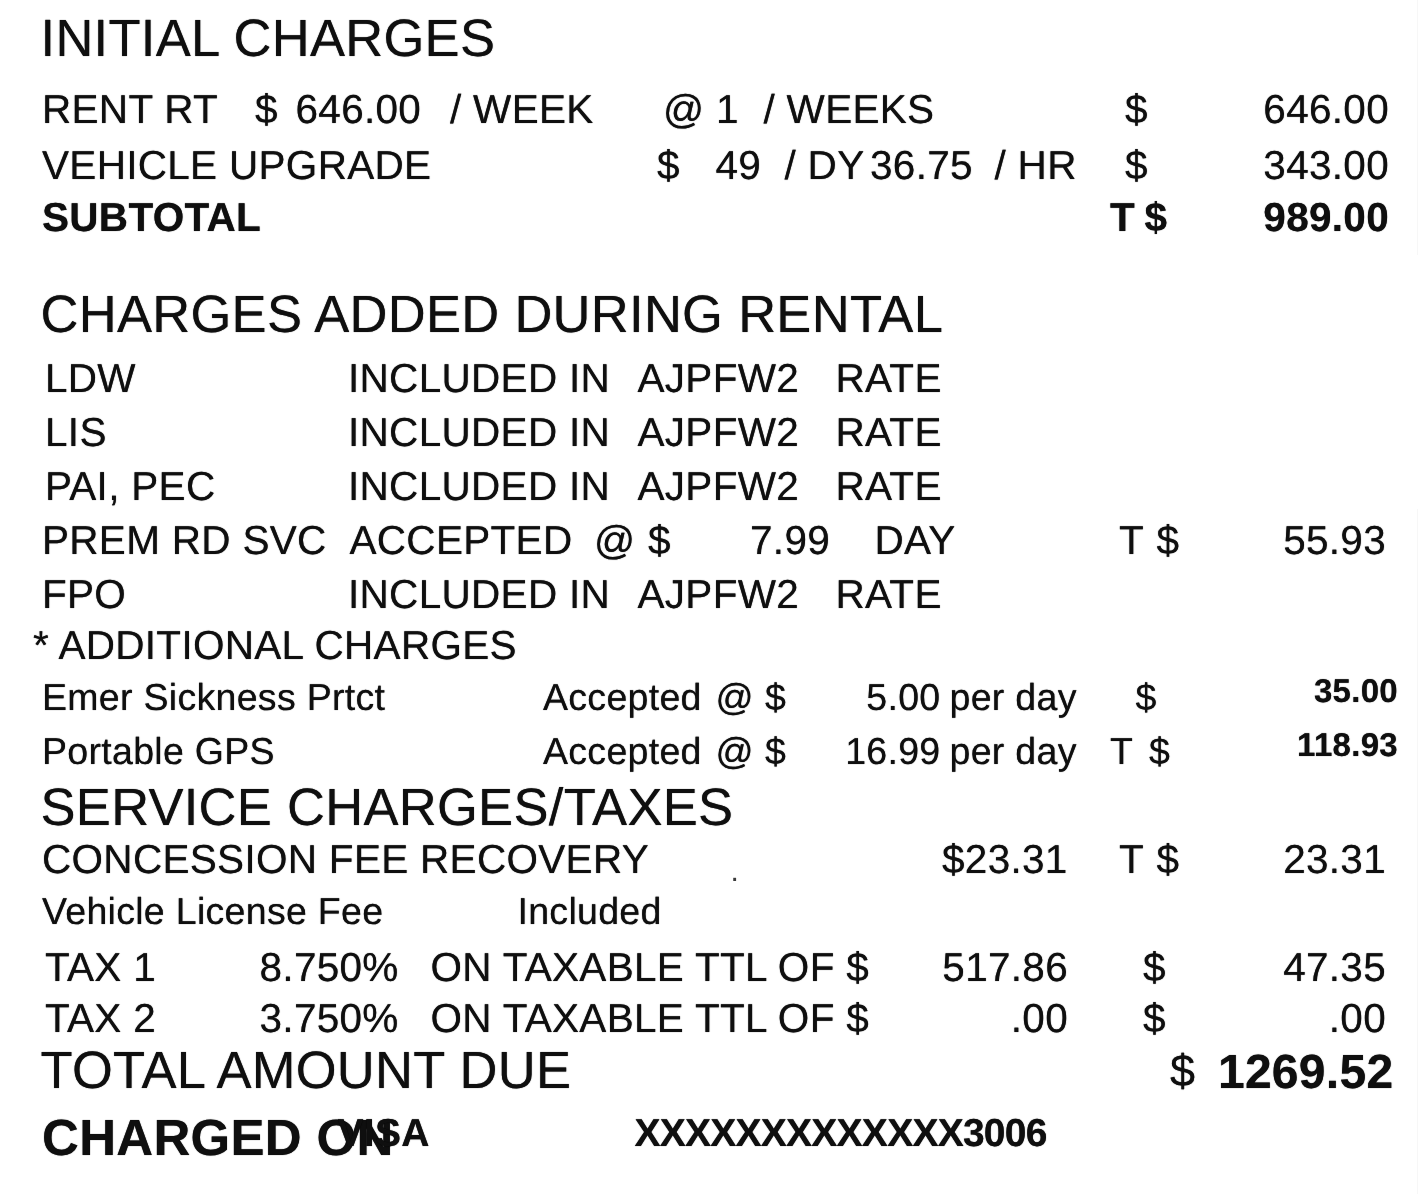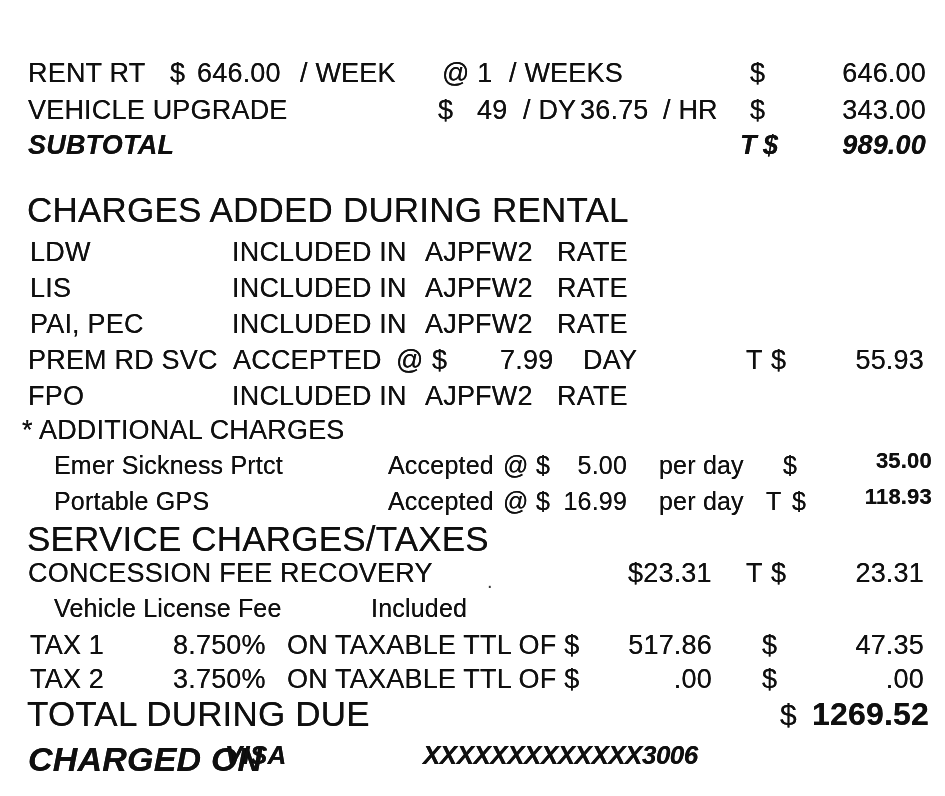--- a/index.html
+++ b/index.html
@@ -14,32 +14,33 @@
   .t{
     position:absolute;
     white-space:pre;
     line-height:1;
     color:#0f0f0f;
     text-shadow:0 0 0.6px rgba(0,0,0,0.85);
     letter-spacing:0.2px;
   }
   .h{font-size:35px;}           
   .b{font-size:27px;}           
-  .m{font-size:25px;margin-left:26px;}           
-  .bd{font-weight:bold;font-style:italic;}
+  .m{font-size:25px;}           
+  .bd{font-weight:bold;}
   .big{font-size:22px;font-weight:bold;}
   .ra{text-align:right;}
   .dot{font-size:20px;color:#3a3a3a;text-shadow:none;}
   .card{letter-spacing:-0.5px;}
 </style>
 </head>
 <body>
 
 <div class="receipt">
 
+  <span class="t h" style="left:27px;top:8px">INITIAL CHARGES</span>
 
   <span class="t b" style="left:28px;top:60px">RENT RT</span>
   <span class="t b" style="left:170px;top:60px">$</span>
   <span class="t b" style="left:197px;top:60px">646.00</span>
   <span class="t b" style="left:300px;top:60px">/ WEEK</span>
   <span class="t b" style="left:442px;top:60px">@ 1</span>
   <span class="t b" style="left:509px;top:60px">/ WEEKS</span>
   <span class="t b" style="left:750px;top:60px">$</span>
   <span class="t b ra" style="right:19px;top:60px">646.00</span>
 
@@ -129,21 +130,21 @@
   <span class="t b" style="left:762px;top:632px">$</span>
   <span class="t b ra" style="right:21px;top:632px">47.35</span>
 
   <span class="t b" style="left:30px;top:666px">TAX 2</span>
   <span class="t b" style="left:173px;top:666px">3.750%</span>
   <span class="t b" style="left:287px;top:666px">ON TAXABLE TTL OF $</span>
   <span class="t b ra" style="right:233px;top:666px">.00</span>
   <span class="t b" style="left:762px;top:666px">$</span>
   <span class="t b ra" style="right:21px;top:666px">.00</span>
 
-  <span class="t h" style="left:27px;top:696px">TOTAL DURING DUE</span>
+  <span class="t h" style="left:27px;top:696px">TOTAL AMOUNT DUE</span>
   <span class="t" style="left:780px;top:700px;font-size:30px">$</span>
   <span class="t ra" style="right:16px;top:698px;font-size:32px;font-weight:bold">1269.52</span>
 
   <span class="t bd" style="left:28px;top:742px;font-size:34px">CHARGED ON</span>
   <span class="t bd" style="left:225px;top:742px;font-size:26px">VISA</span>
   <span class="t bd card" style="left:423px;top:742px;font-size:26px">XXXXXXXXXXXXX3006</span>
 
 </div>
 
 </body></html>

